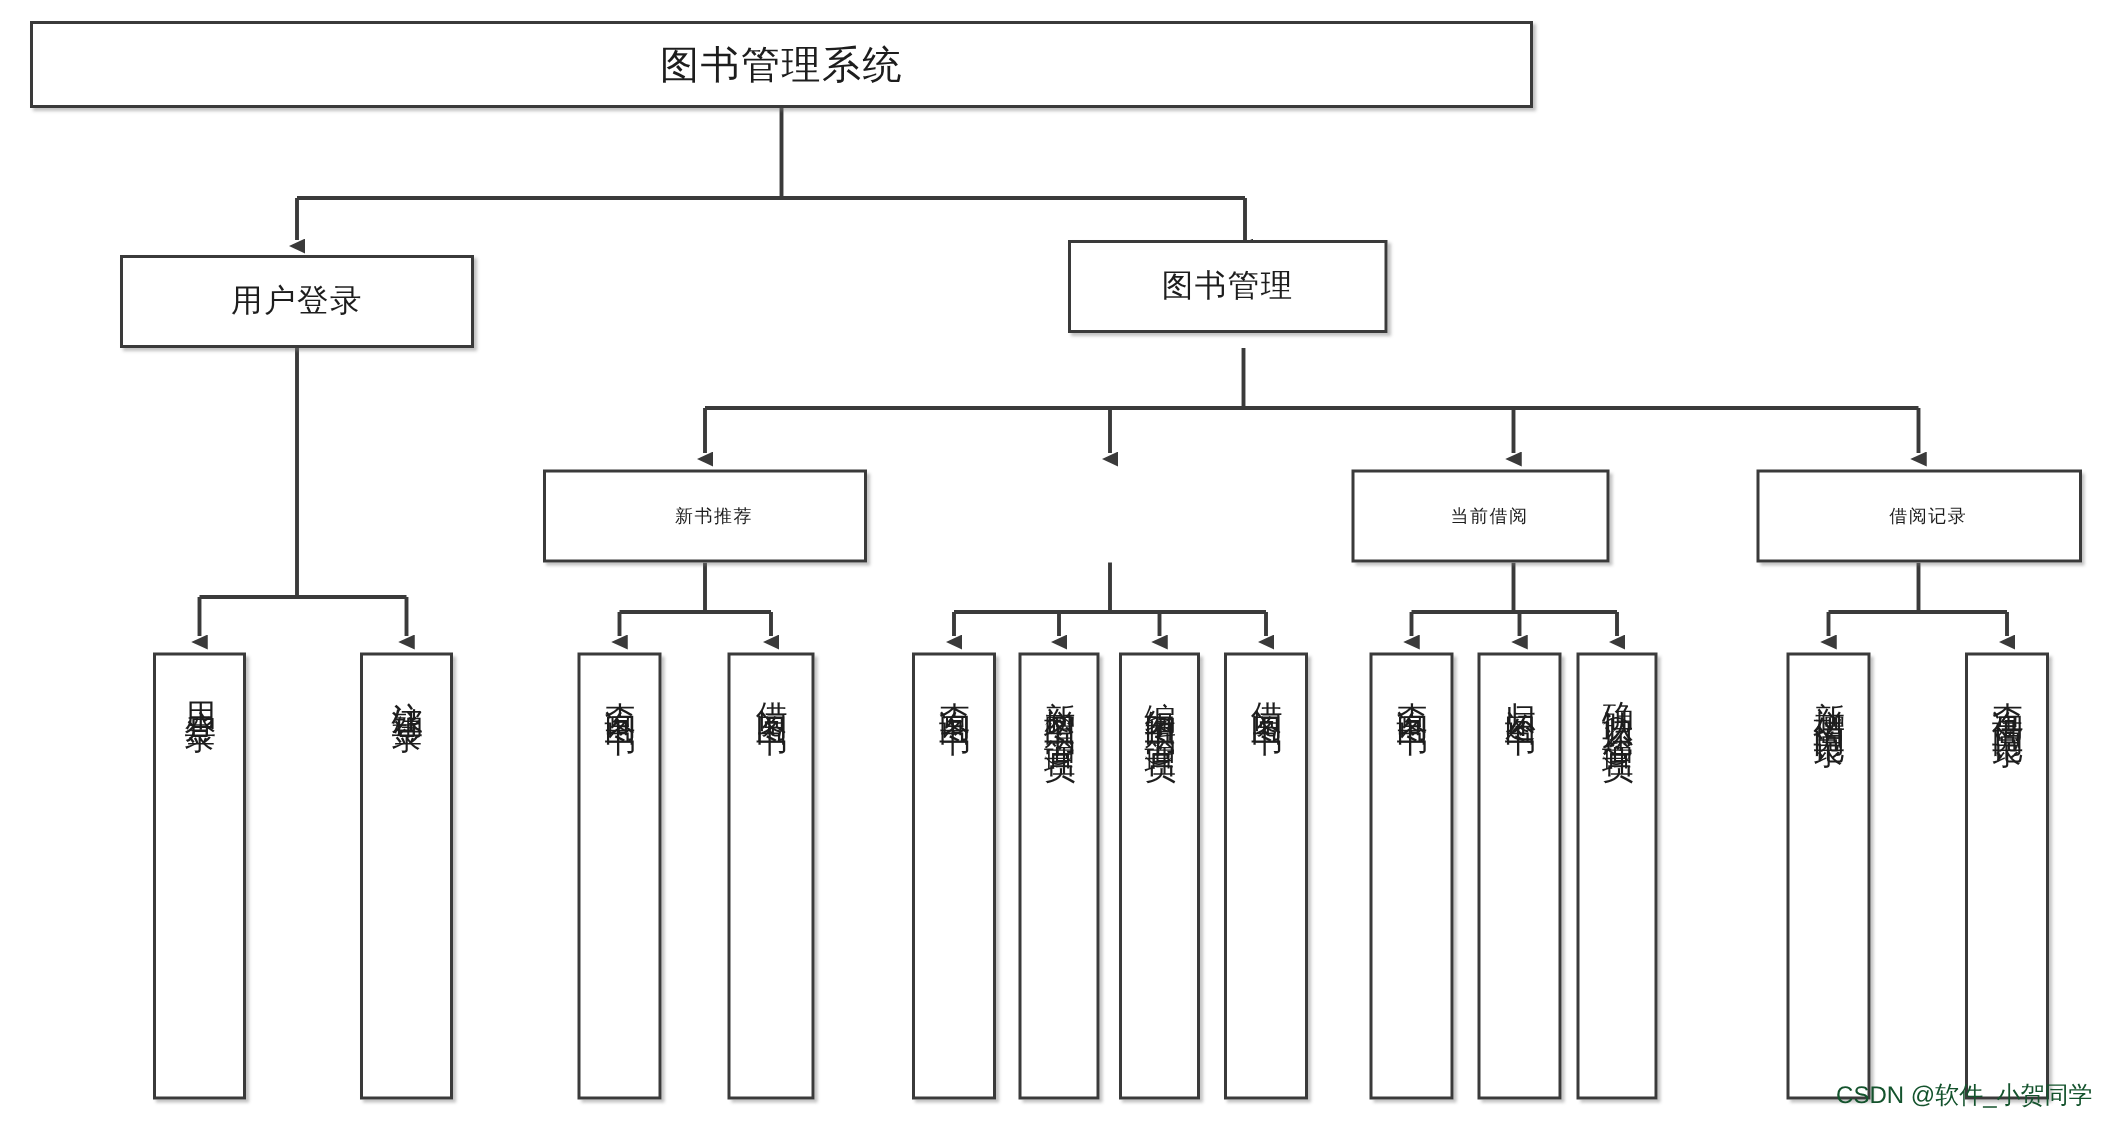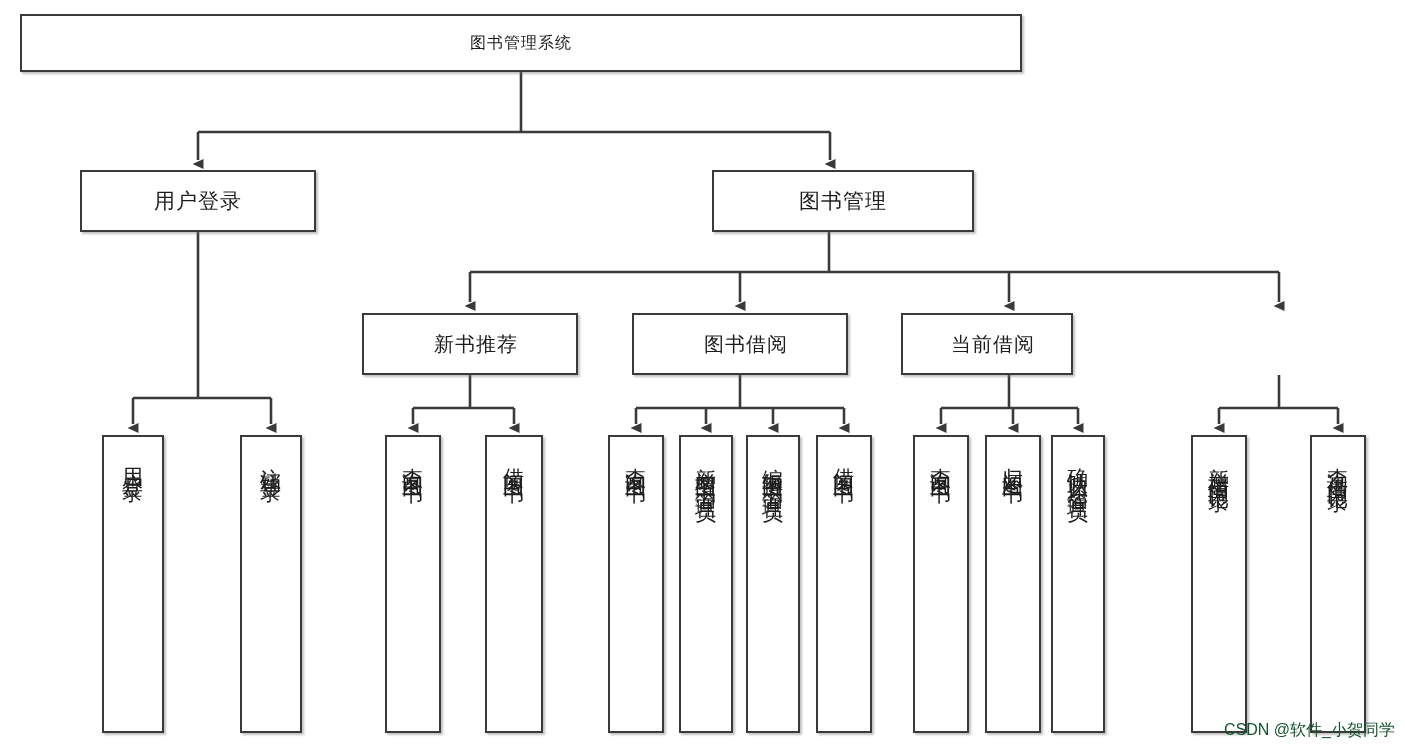--- a/index.html
+++ b/index.html
@@ -46,23 +46,23 @@
   .node.vert {
     align-items: flex-start;
     padding-top: 14px;
   }
   .node.vert .label {
     writing-mode: vertical-rl;
     text-orientation: upright;
     letter-spacing: 5px;
     line-height: 1;
   }
-  .size-root { font-size: 16px; }
+  .size-root { font-size: 26px; }
   .size-l2   { font-size: 21px; }
-  .size-l3   { font-size: 20px; margin-left: 12px; }
+  .size-l3   { font-size: 12px; margin-left: 12px; }
   .size-leaf { font-size: 21px; }
   .watermark {
     position: absolute;
     right: 10px;
     bottom: 6px;
     font-size: 16px;
     color: #14532d;
     z-index: 5;
     white-space: nowrap;
     font-family: "Liberation Sans", "DejaVu Sans", sans-serif;
@@ -123,32 +123,32 @@
     </g>
   </svg>
 
   <div class="node horiz" style="left: 20px; top: 14px; width: 1002px; height: 58px;">
     <span class="label size-root">图书管理系统</span>
   </div>
 
   <div class="node horiz" style="left: 80px; top: 170px; width: 236px; height: 62px;">
     <span class="label size-l2">用户登录</span>
   </div>
-  <div class="node horiz" style="left: 712px; top: 170px; width: 262px; height: 62px;">
+  <div class="node horiz" style="left: 712px; top: 160px; width: 213px; height: 62px;">
     <span class="label size-l2">图书管理</span>
   </div>
 
   <div class="node horiz" style="left: 362px; top: 313px; width: 216px; height: 62px;">
     <span class="label size-l3">新书推荐</span>
   </div>
-  <div class="node horiz" style="left: 632px; top: 313px; width: 216px; height: 62px;">
-    <span class="label size-l3">图书借阅</span>
-  </div>
   <div class="node horiz" style="left: 901px; top: 313px; width: 172px; height: 62px;">
     <span class="label size-l3">当前借阅</span>
+  </div>
+  <div class="node horiz" style="left: 1171px; top: 313px; width: 217px; height: 62px;">
+    <span class="label size-l3">借阅记录</span>
   </div>
 
   <div class="node vert" style="left: 102px; top: 435px; width: 62px; height: 298px;">
     <span class="label size-leaf">用户登录</span>
   </div>
   <div class="node vert" style="left: 240px; top: 435px; width: 62px; height: 298px;">
     <span class="label size-leaf">注销登录</span>
   </div>
   <div class="node vert" style="left: 385px; top: 435px; width: 56px; height: 298px;">
     <span class="label size-leaf">查询图书</span>

